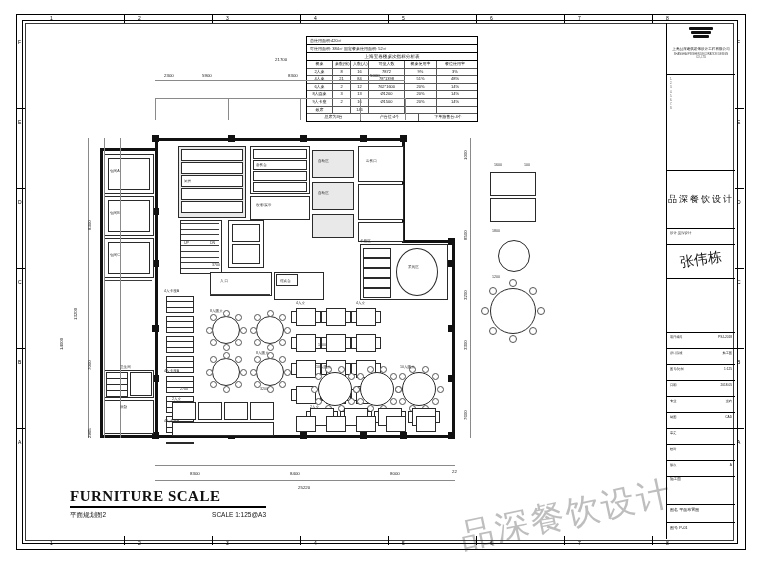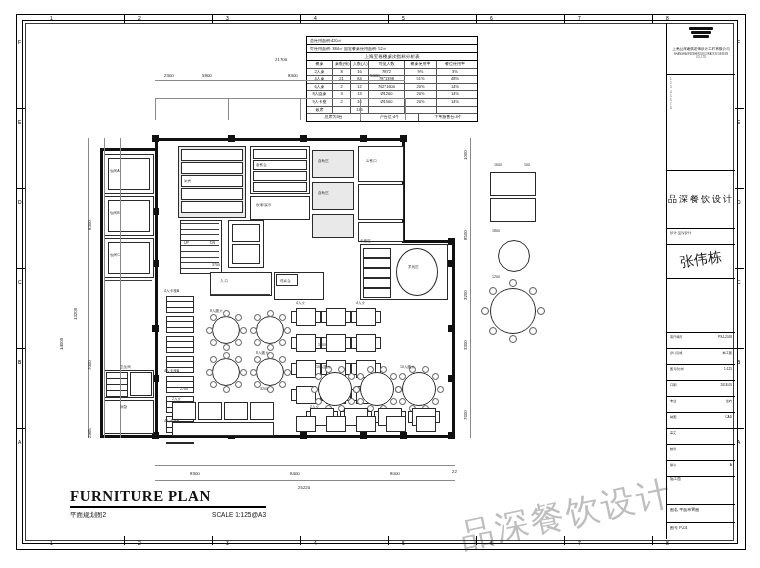--- a/index.html
+++ b/index.html
@@ -508,21 +508,21 @@
         <div class="gtxt" style="left:432px;top:110px">1800</div>
         <div class="gtxt" style="left:432px;top:156px">1200</div>
         <div class="gtxt" style="left:152px;top:144px">3700</div>
         <div class="gtxt" style="left:200px;top:268px">3200</div>
         <div class="gtxt" style="left:120px;top:268px">2700</div>
         <div class="gtxt" style="left:258px;top:224px">1700</div>
       </div>
   </div>
 
   <div class="ftitle">
-    <div class="en">FURNITURE PLAN</div>
+    <div class="en">FURNITURE SCALE</div>
     <div class="sub">
       <span>平面规划图2</span>
       <span>SCALE 1:125@A3</span>
     </div>
   </div>
 
   <div class="wm">品深餐饮设计</div>
 
   <div class="tb">
     <div class="cell" style="top:0;height:52px">

